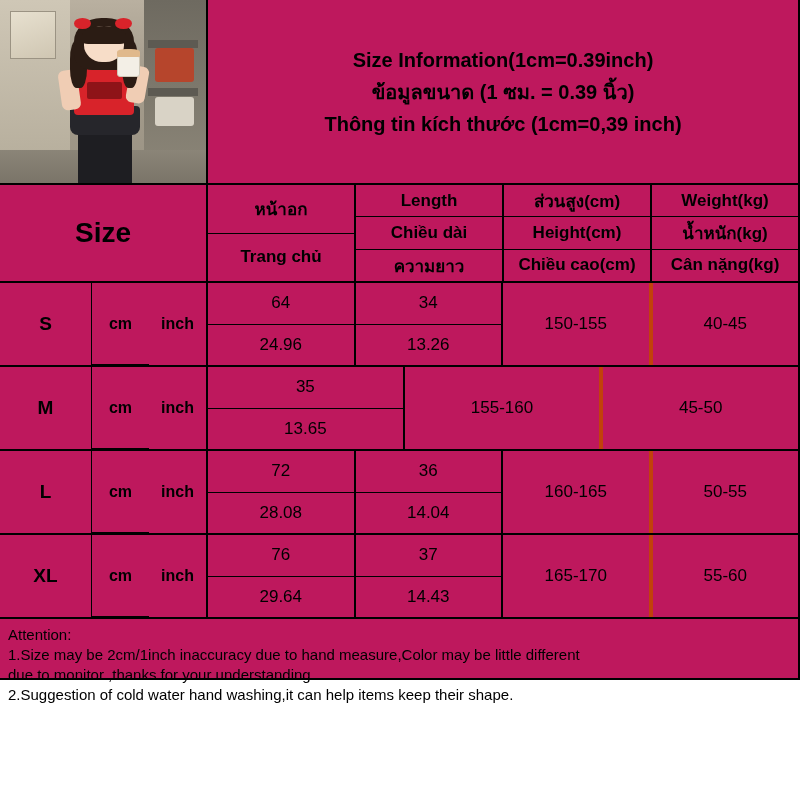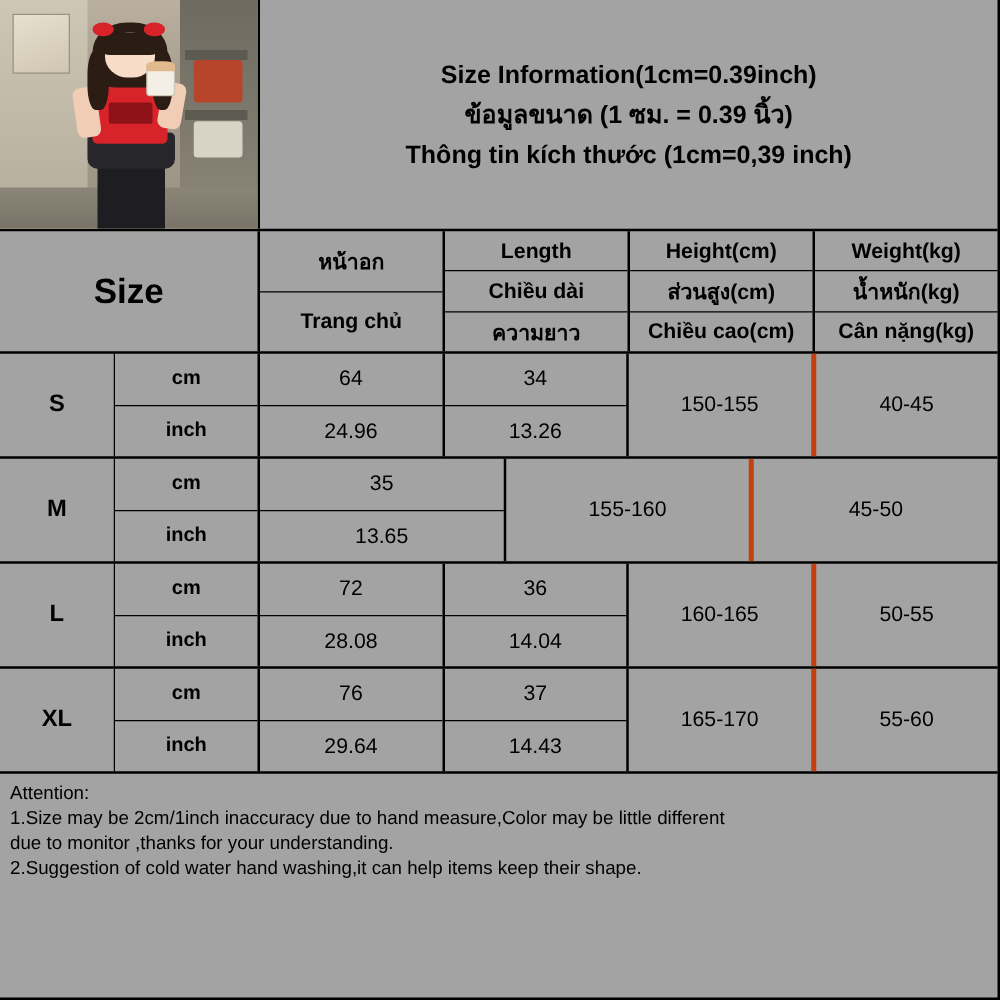--- a/index.html
+++ b/index.html
@@ -9,22 +9,22 @@
     height: 800px;
     background: #ffffff;
     font-family: "Liberation Sans", sans-serif;
     color: #000000;
     overflow: hidden;
   }
 
   .sheet {
     position: relative;
     width: 800px;
-    height: 800px;
-    background: #a3a3a3;
+    height: 680px;
+    background: #be185d;
     border: 2px solid #000;
     border-top: none;
     border-left: none;
   }
 
   
   .header-row {
     display: flex;
     height: 185px;
     border-bottom: 2px solid #000;
@@ -215,21 +215,21 @@
     align-items: center;
     justify-content: center;
     font-weight: bold;
     font-size: 19px;
   }
   .sz-units {
     width: 116px;
     min-width: 116px;
     border-right: 2px solid #000;
     display: flex;
-    flex-direction: column;
+    flex-direction: row;
   }
   .sz-units .u {
     flex: 1;
     display: flex;
     align-items: center;
     justify-content: center;
     font-weight: bold;
     font-size: 16px;
     border-bottom: 1px solid #000;
   }
@@ -320,22 +320,22 @@
       <div class="colhead-col">
         <div class="ch">หน้าอก</div>
         <div class="ch">Trang chủ</div>
       </div>
       <div class="colhead-col">
         <div class="ch">Length</div>
         <div class="ch">Chiều dài</div>
         <div class="ch">ความยาว</div>
       </div>
       <div class="colhead-col">
+        <div class="ch">ส่วนสูง(cm)</div>
         <div class="ch">Height(cm)</div>
-        <div class="ch">ส่วนสูง(cm)</div>
         <div class="ch">Chiều cao(cm)</div>
       </div>
       <div class="colhead-col">
         <div class="ch">Weight(kg)</div>
         <div class="ch">น้ำหนัก(kg)</div>
         <div class="ch">Cân nặng(kg)</div>
       </div>
     </div>
   </div>
 

